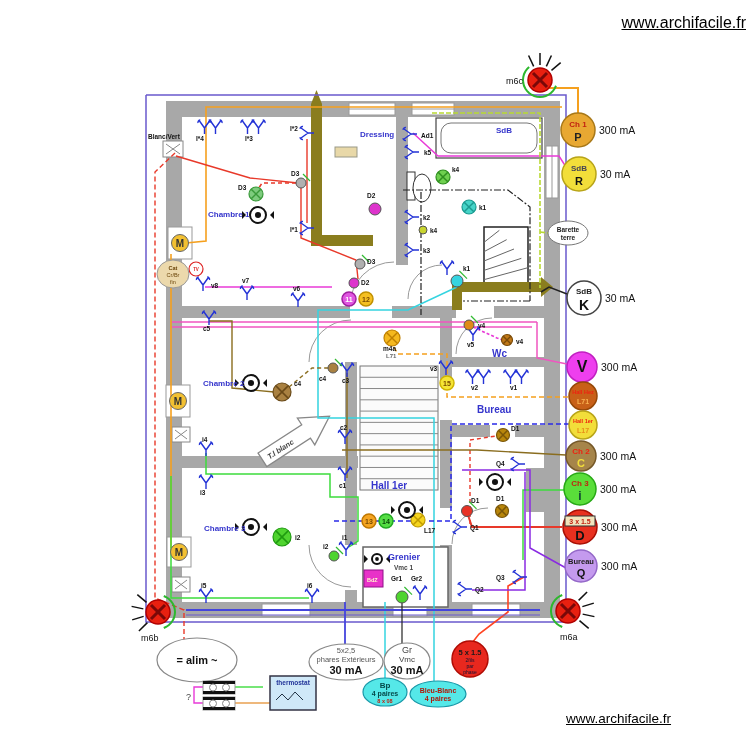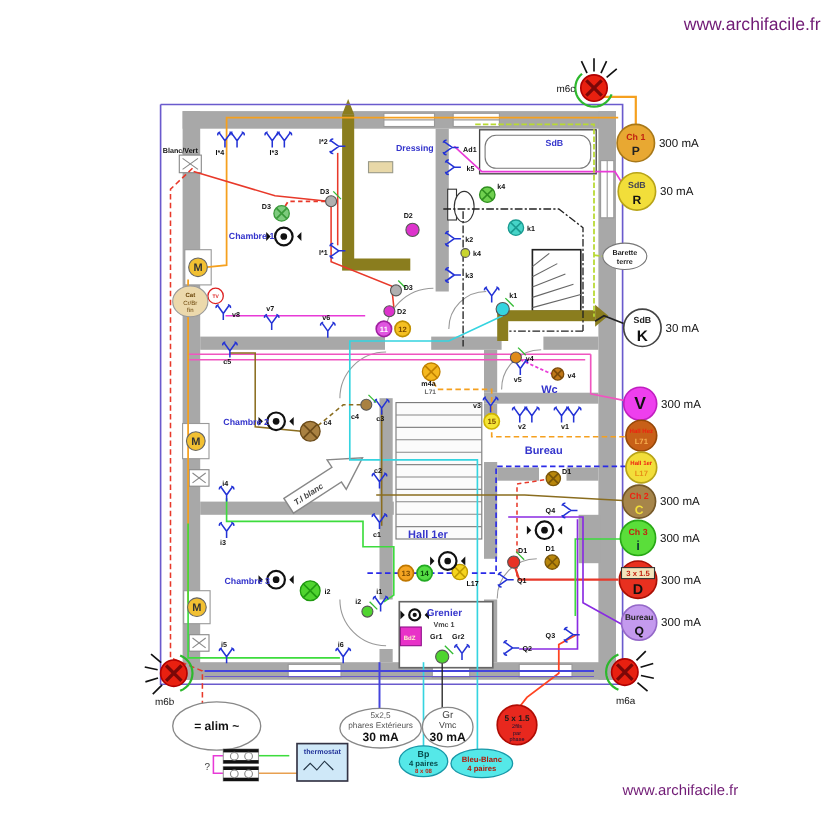--- a/index.html
+++ b/index.html
@@ -1,19 +1,19 @@
 <!DOCTYPE html>
 <html><head>
 <meta charset="utf-8">
 <style>
   html,body{margin:0;padding:0;background:#fff;}
   #canvas{position:relative;width:750px;height:750px;background:#fff;overflow:hidden;
           font-family:"Liberation Sans",sans-serif;}
   #plan{position:absolute;left:0;top:0;}
-  .wm{position:absolute;color:#701a75;font-family:"Liberation Sans",sans-serif;}
+  .wm{position:absolute;color:#000000;font-family:"Liberation Sans",sans-serif;text-decoration:underline;}
   #wm-top{top:14px;right:4px;font-size:16px;}
   #wm-bottom{top:711px;left:566px;font-size:13.5px;}
   text{font-family:"Liberation Sans",sans-serif;}
 </style>
 </head>
 <body>
 
 <div id="canvas">
   <svg id="plan" width="750" height="750" viewBox="0 0 750 750">
       <rect x="166" y="101" width="394" height="16" fill="#a8a8a8"></rect>

